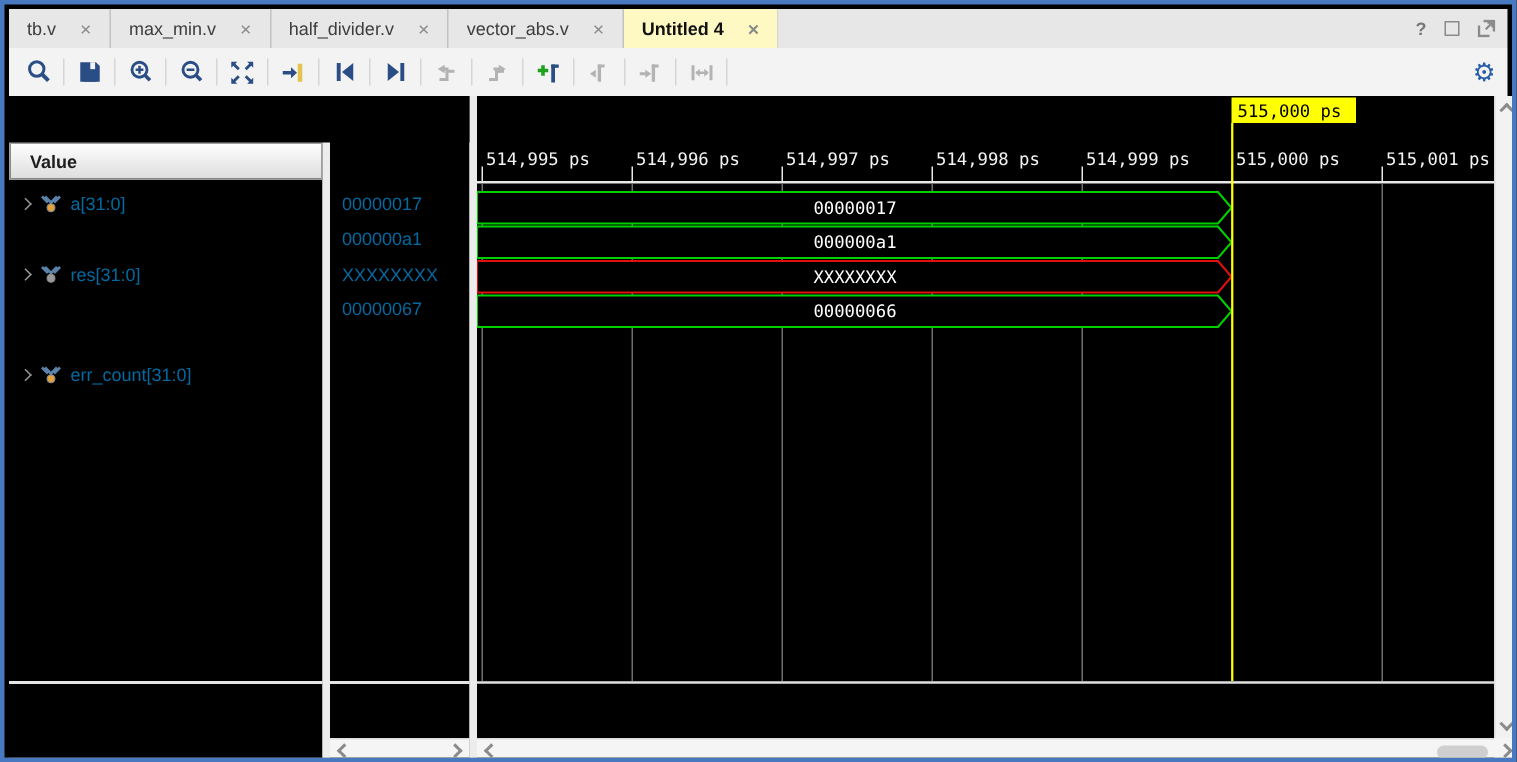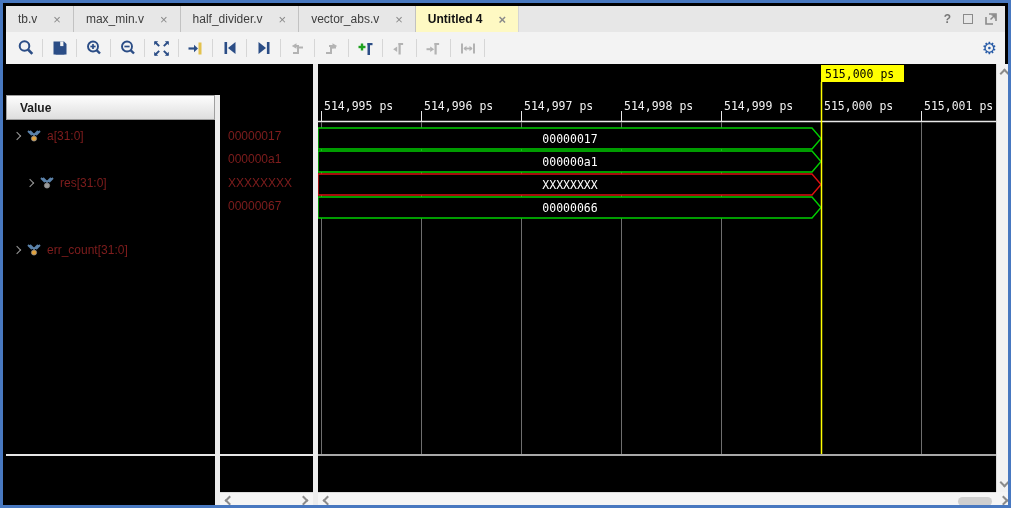--- a/index.html
+++ b/index.html
@@ -40,21 +40,21 @@
   .gap2 { position:absolute; left:307px; top:0; width:5px; height:444px; background:#ececec; }
   .topstrip-cover { position:absolute; left:0; top:0; width:307px; height:31px; background:#000; }
 
   .colheader { position:absolute; top:31px; height:25px; display:flex; align-items:center;
                background:linear-gradient(#fdfdfd,#dedede); border:1px solid #9f9f9f;
                font-size:12px; font-weight:bold; color:#1c1c1c; padding-left:13px; }
   .colheader.name  { left:0; width:209px; }
   .colheader.value { left:214px; width:93px; }
 
   .rowline { position:absolute; height:23px; display:flex; align-items:center;
-             color:#7f1d1d; font-size:12px; white-space:nowrap; }
+             color:#0369a1; font-size:12px; white-space:nowrap; }
   .chev { width:6px; height:6px; border-top:1.6px solid #9a9a9a; border-right:1.6px solid #9a9a9a;
           transform:rotate(45deg); margin:0 7px 0 8px; flex:0 0 auto; }
   .sigicon { margin-right:6px; flex:0 0 auto; }
   .hline { position:absolute; left:0; height:2px; background:#e6e6e6; }
 
   
   .hscroll { position:absolute; height:16px; top:428px; background:#f5f5f5;
              border-top:1px solid #dcdcdc; display:flex; align-items:center; }
   .vscroll { position:absolute; left:990px; top:0; width:15px; height:428px; background:#f2f2f2;
              border-left:1px solid #dcdcdc; }
@@ -243,21 +243,21 @@
     </div>
 
     <div class="rowline" style="left:0; width:209px; top:60px;">
       <span class="chev"></span>
       <svg class="sigicon" width="14" height="12" viewBox="0 0 14 12">
         <path d="M1 1 L5 5 M13 1 L9 5 M3 1 L7 5 L11 1" stroke="#5b82aa" stroke-width="1.8" fill="none"></path>
         <circle cx="7" cy="8.5" r="2.6" stroke="#8a8a8a" stroke-width="0.8" fill="#e2a23c"></circle>
       </svg>
       <span>a[31:0]</span>
     </div>
-    <div class="rowline" style="left:13px; width:209px; top:107px;">
+    <div class="rowline" style="left:0; width:209px; top:107px;">
       <span class="chev"></span>
       <svg class="sigicon" width="14" height="12" viewBox="0 0 14 12">
         <path d="M1 1 L5 5 M13 1 L9 5 M3 1 L7 5 L11 1" stroke="#5b82aa" stroke-width="1.8" fill="none"></path>
         <circle cx="7" cy="8.5" r="2.6" stroke="#8a8a8a" stroke-width="0.8" fill="#9a9a9a"></circle>
       </svg>
       <span>res[31:0]</span>
     </div>
     <div class="rowline" style="left:0; width:209px; top:130px;margin-top:44px;">
       <span class="chev"></span>
       <svg class="sigicon" width="14" height="12" viewBox="0 0 14 12">

